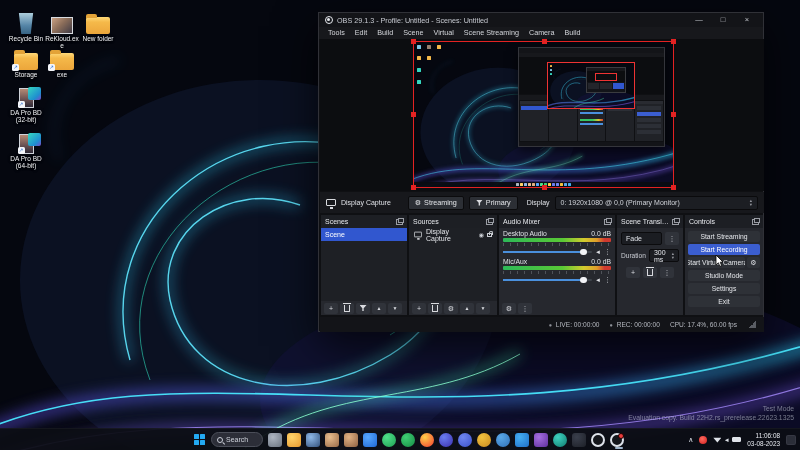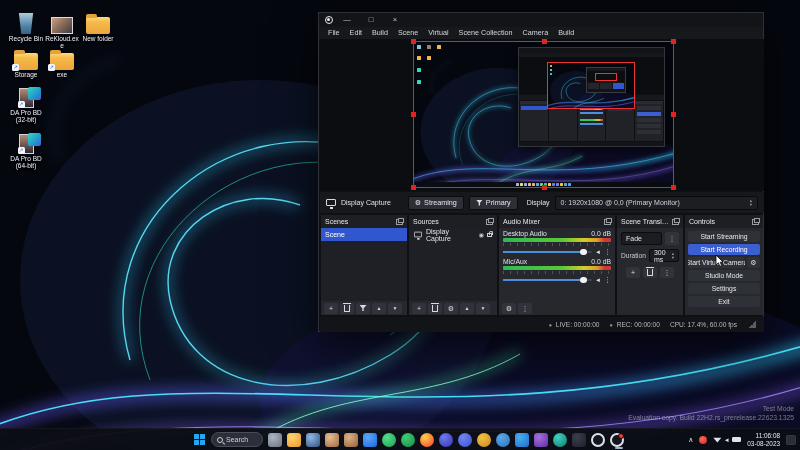--- a/index.html
+++ b/index.html
@@ -279,31 +279,32 @@
     </div>
 
   <div id="watermark">
     <div>Test Mode</div>
     <div>Evaluation copy. Build 22H2.rs_prerelease.22623.1325</div>
   </div>
 
   <div id="obs">
     <div id="obs-title">
       <span class="obs-logo"></span>
+      <span class="t">OBS 29.1.3 - Profile: Untitled - Scenes: Untitled</span>
       <span class="win-btn">—</span>
       <span class="win-btn">□</span>
       <span class="win-btn close">×</span>
     </div>
     <div id="obs-menu">
-        <span>File</span>
+        <span>Tools</span>
         <span>Edit</span>
         <span>Build</span>
         <span>Scene</span>
         <span>Virtual</span>
-        <span>Scene Collection</span>
+        <span>Scene Streaming</span>
         <span>Camera</span>
         <span>Build</span>
       </div>
 
     <div id="preview">
       <div id="cap-rect">
         <div id="cap-inner">
           <div class="wallpaper">
               <svg viewBox="0 0 800 450" preserveAspectRatio="none">
   <defs>

